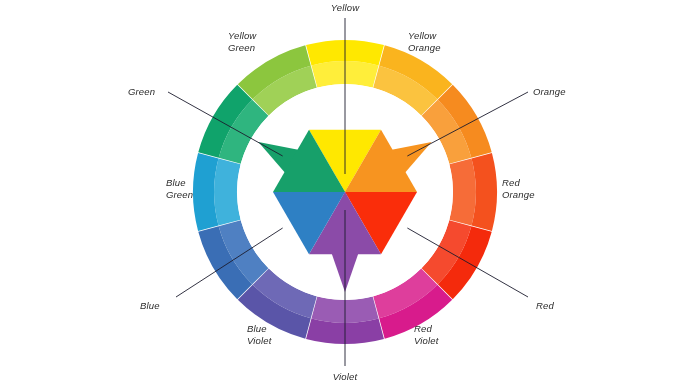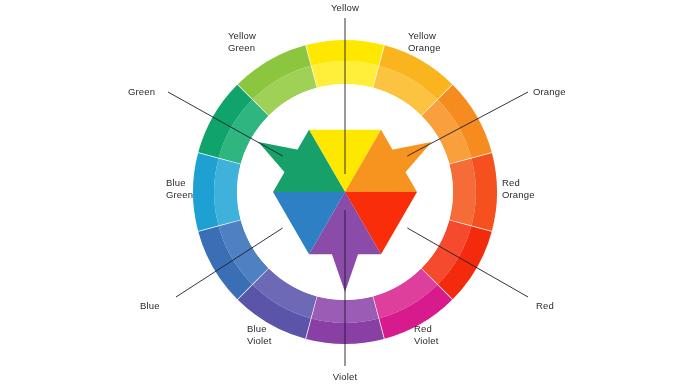--- a/index.html
+++ b/index.html
@@ -1,21 +1,21 @@
 <!DOCTYPE html>
 <html><head>
 <meta charset="utf-8">
 <style>
   html,body{margin:0;padding:0;background:#ffffff;}
   body{
     width:700px;height:389px;
     font-family:"Liberation Sans","DejaVu Sans",sans-serif;
     overflow:hidden;position:relative;
   }
-  #stage{position:absolute;left:0;top:0;width:700px;height:389px;}
+  #stage{position:absolute;left:0;top:0;width:700px;height:389px;font-style:italic;}
   svg#wheel{position:absolute;left:0;top:0;width:700px;height:389px;display:block;}
   .lbl{
     position:absolute;
     font-size:9.5px;
     line-height:11.5px;
     color:#2b2b2b;
     white-space:pre-line;
     letter-spacing:0.15px;
   }
   .lbl.c{text-align:center;}

